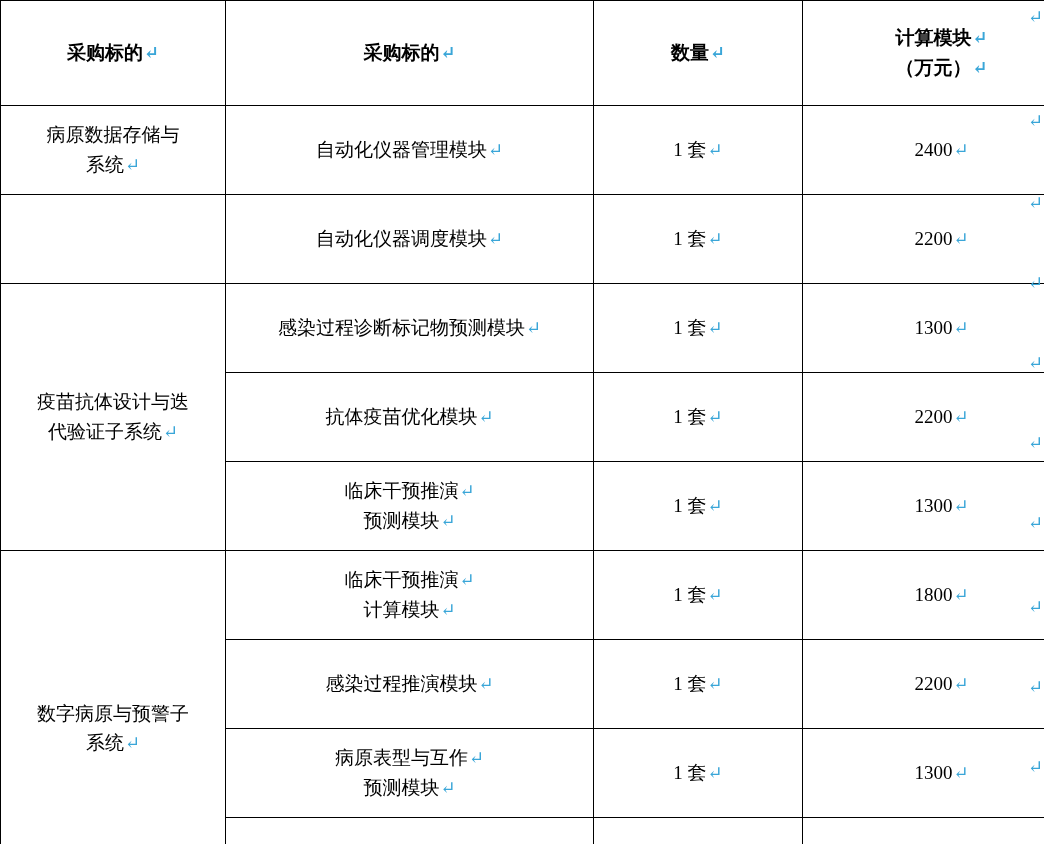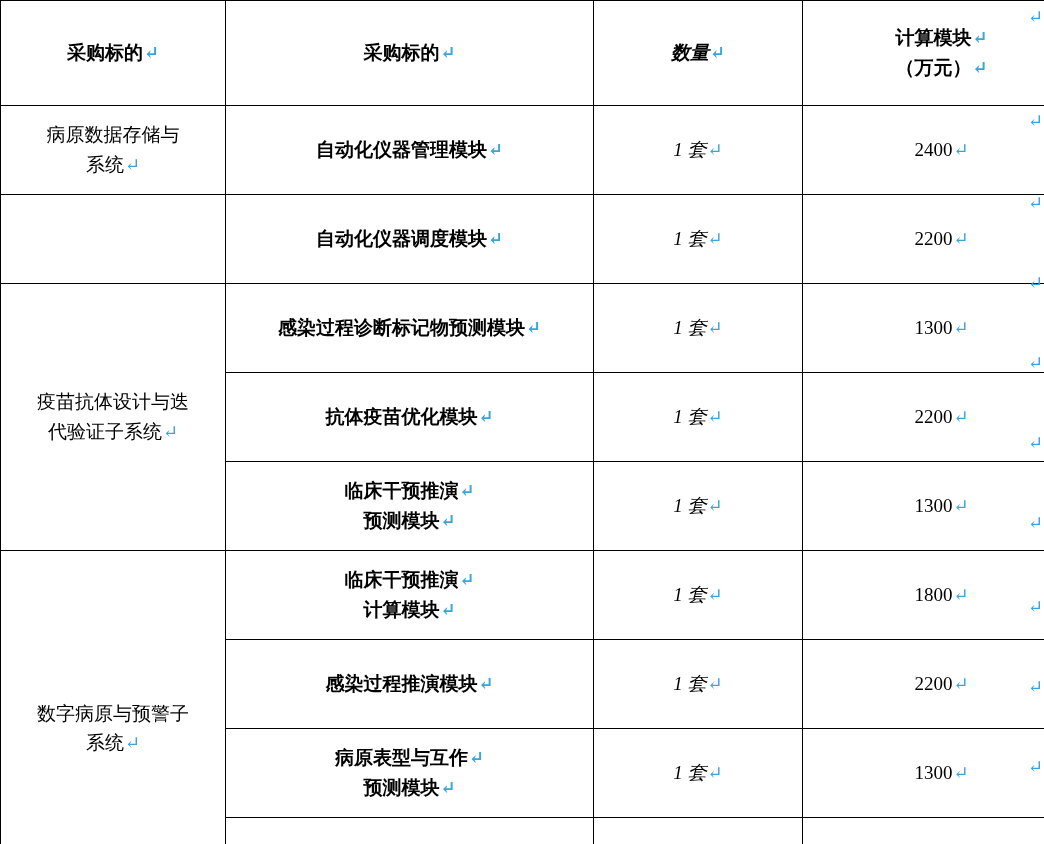--- a/index.html
+++ b/index.html
@@ -29,22 +29,22 @@
   table.doc-table td {
     border: 1px solid #000000;
     vertical-align: middle;
     text-align: center;
     padding: 4px 6px;
     font-size: 19px;
     line-height: 1.55;
     font-family: "Liberation Serif", "DejaVu Serif", serif;
   }
   .col-a { width: 212px; }
-  .col-b { width: 355px; font-weight: bold; }
-  .col-c { width: 196px; font-style: italic; }
+  .col-b { width: 355px; }
+  .col-c { width: 196px; }
   .col-d { width: 265px; }
 
   thead td, .header-cell {
     font-weight: bold;
   }
   .header-row td {
     height: 96px;
   }
   .body-row td {
     height: 80px;

